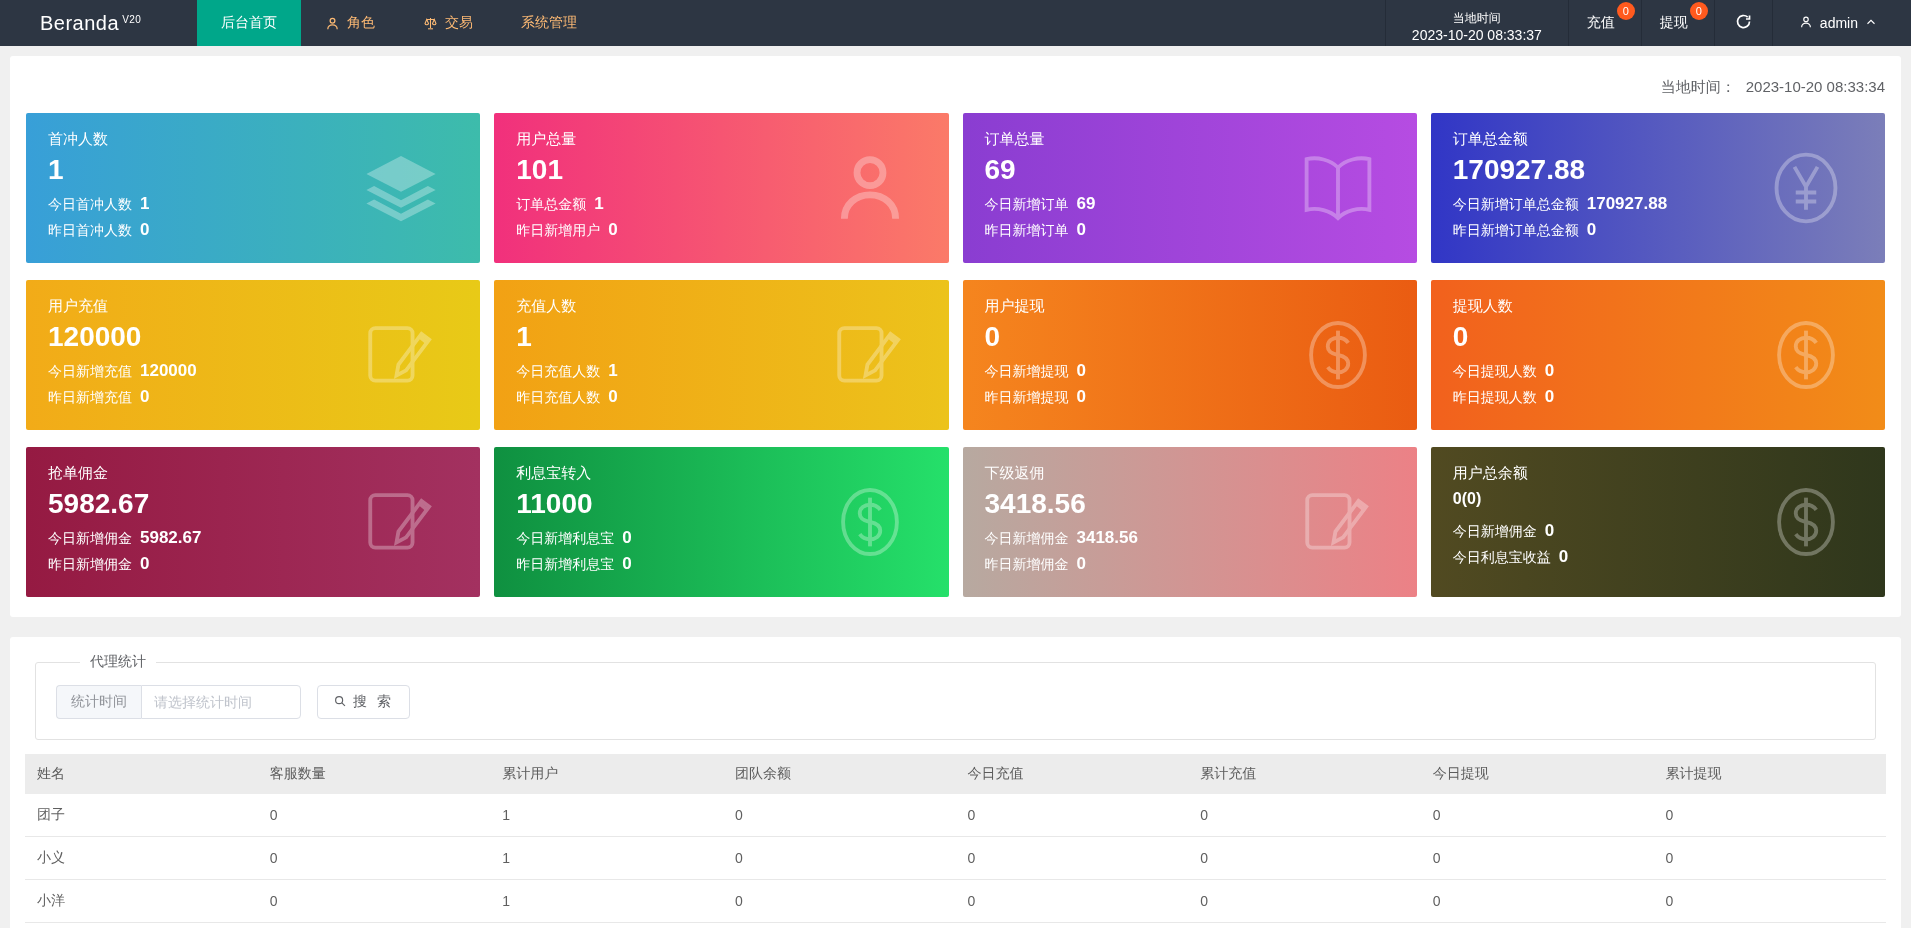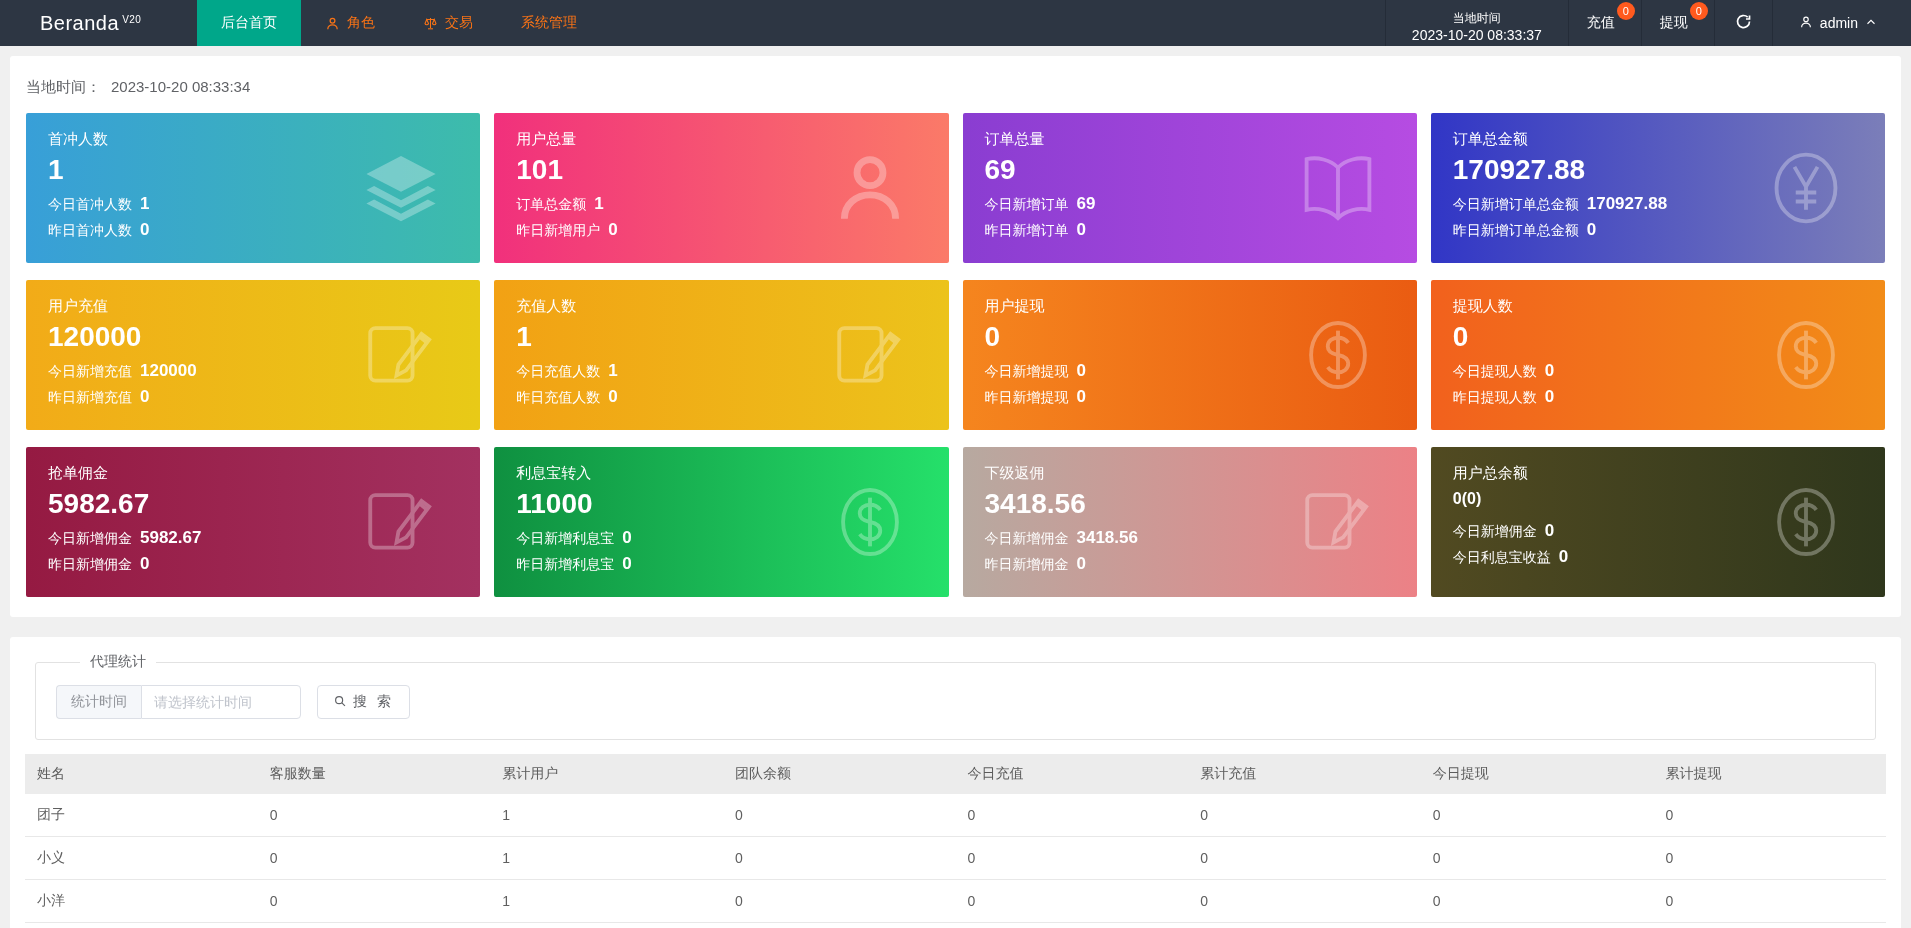--- a/index.html
+++ b/index.html
@@ -4,42 +4,42 @@
 <style>
   * { margin:0; padding:0; box-sizing:border-box; }
   html,body { width:1911px; height:928px; overflow:hidden; }
   body { font-family:"Liberation Sans","DejaVu Sans",sans-serif; background:#f0f0f0; color:#333; }
 
   
   .navbar { height:46px; background:#2d3643; display:flex; align-items:stretch; color:#fff; }
   .brand { width:165px; display:flex; align-items:center; padding-left:40px; font-size:20px; letter-spacing:.5px; }
   .brand sup { font-size:10px; margin-left:3px; transform:translateY(-4px); }
   .nav-menu { display:flex; align-items:stretch; margin-left:32px; }
-  .nav-item { display:flex; align-items:center; gap:7px; padding:0 24px; font-size:14px; cursor:pointer; color:#f97316; }
+  .nav-item { display:flex; align-items:center; gap:7px; padding:0 24px; font-size:14px; cursor:pointer; color:#fdba74; }
   .nav-item.active { color:#fff; }
   .nav-item .nicon { width:15px; height:15px; display:inline-flex; }
   .nav-item .nicon svg { width:100%; height:100%; }
   .nav-right { margin-left:auto; display:flex; align-items:stretch; }
   .nav-time { display:flex; flex-direction:column; justify-content:center; align-items:center; padding:0 26px; border-left:1px solid #242c38; }
   .nav-time .t1 { font-size:12px; line-height:16px;margin-top:8px; }
   .nav-time .t2 { font-size:14px; line-height:18px; }
   .nav-chip { position:relative; display:flex; align-items:center; padding:0 26px 0 18px; font-size:14px; border-left:1px solid #242c38; cursor:pointer; }
   .badge { position:absolute; top:2px; right:6px; min-width:18px; height:18px; border-radius:9px; background:#ff5a1e; color:#fff; font-size:11px; display:flex; align-items:center; justify-content:center; padding:0 4px; }
   .nav-refresh { display:flex; align-items:center; padding:0 20px; border-left:1px solid #242c38; cursor:pointer; }
   .nav-refresh svg { width:17px; height:17px; }
   .nav-user { display:flex; align-items:center; gap:7px; padding:0 34px 0 26px; font-size:14px; border-left:1px solid #242c38; cursor:pointer; }
   .nav-user svg { width:14px; height:14px; }
   .nav-user .caret svg { width:12px; height:12px; }
 
   
   .panel { background:#fff; margin:10px; border-radius:3px; }
   .panel1 { padding:0 16px 20px; }
   .panel2 { margin-top:20px; padding:16px 15px 40px; height:320px; }
 
-  .panel-time { text-align:left; padding-top:22px; font-size:15px; color:#606266; }
+  .panel-time { text-align:right; padding-top:22px; font-size:15px; color:#606266; }
   .panel-time .lbl { margin-right:10px; }
 
   .section-title { font-size:13px; color:#606266; margin:16px 0 0 2px; }
 
   
   .cards { display:grid; grid-template-columns:repeat(4,1fr); grid-auto-rows:150px; gap:17px 14px; margin-top:16px; }
   .card { position:relative; color:#fff; padding:15px 0 0 22px; overflow:hidden; border-radius:2px; }
   .card-title { font-size:15px; line-height:22px; }
   .card-value { font-size:28px; font-weight:700; line-height:34px; margin:3px 0 4px; }
   .card:nth-child(12) .card-value { font-size:16px; line-height:26px; margin:2px 0 6px; }

